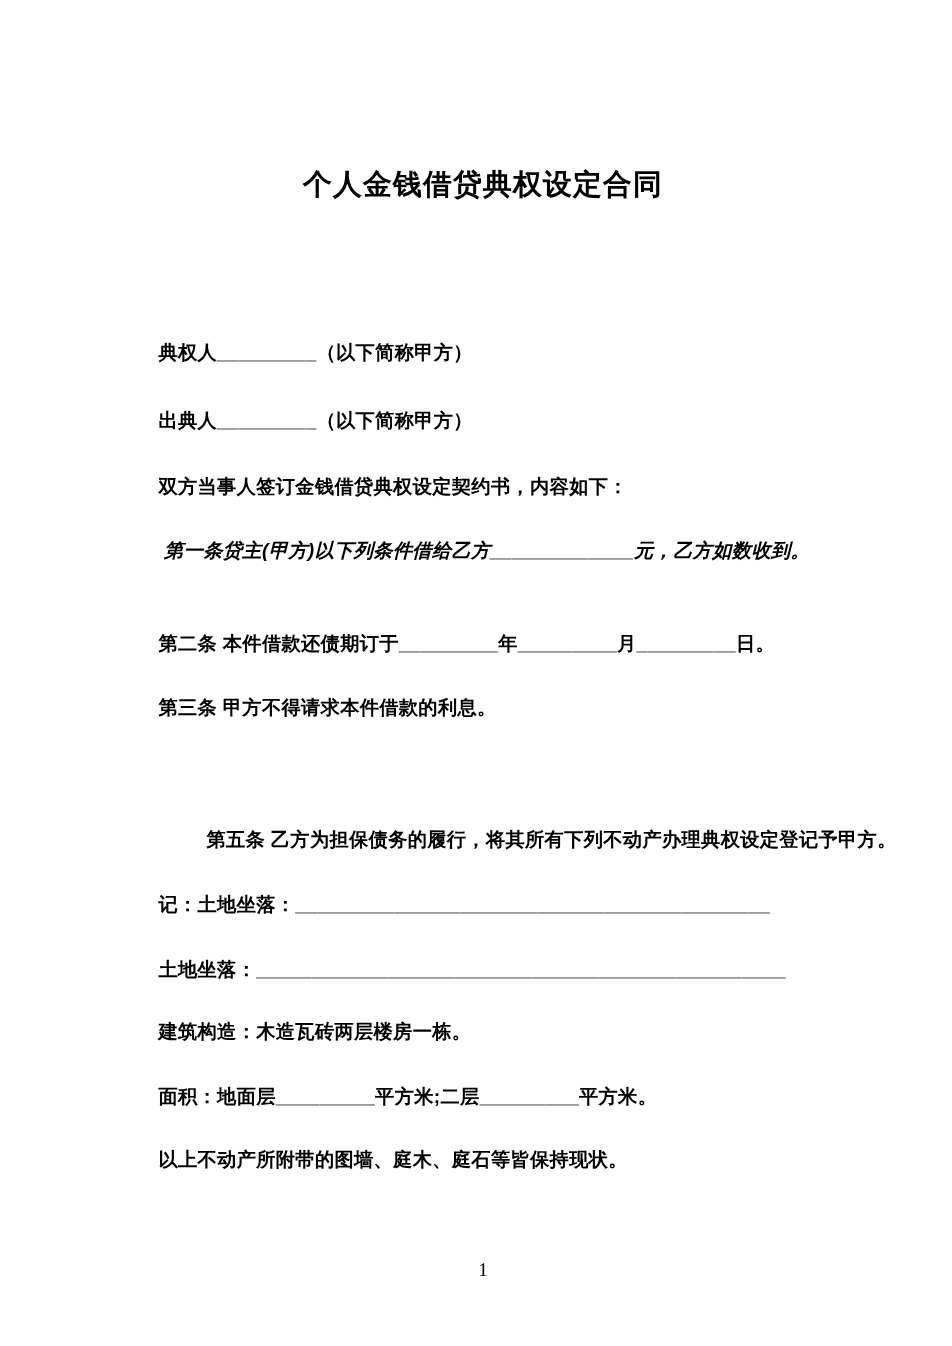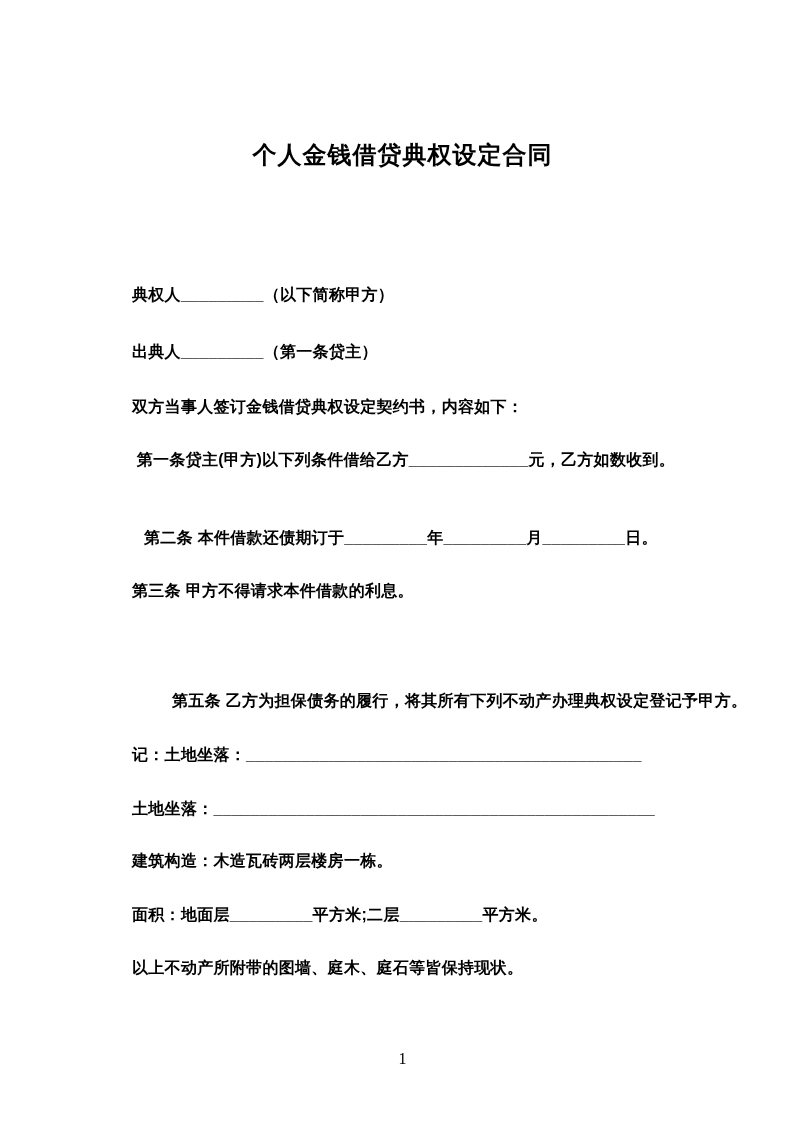--- a/index.html
+++ b/index.html
@@ -35,22 +35,22 @@
     font-size: 16px;
     font-weight: 700;
     line-height: 1.2;
     letter-spacing: 0.3px;
     white-space: pre;
     text-align: right;
   }
   .l1  { top: 285px; }
   .l2  { top: 342px; }
   .l3  { top: 397px; }
-  .l4  { top: 450px; }
-  .l5  { top: 528px; margin-left: 12px; }
+  .l4  { top: 450px; font-style: italic; }
+  .l5  { top: 528px; }
   .l6  { top: 581px; }
   .l7  { top: 638px; }
   .l8  { top: 691px; margin-left: 40px; }
   .l9  { top: 745px; }
   .l10 { top: 799px; }
   .l11 { top: 851px; }
   .l12 { top: 905px; }
   .l13 { top: 958px; }
   .page-number {
     position: absolute;
@@ -65,21 +65,21 @@
 </style>
 </head>
 <body>
 
 <div class="page">
 
   <div class="doc-title">个人金钱借贷典权设定合同</div>
 
   <div class="doc-line l1">典权人_________（以下简称甲方）</div>
 
-  <div class="doc-line l2">出典人_________（第一条贷主）</div>
+  <div class="doc-line l2">出典人_________（以下简称甲方）</div>
 
   <div class="doc-line l3">双方当事人签订金钱借贷典权设定契约书，内容如下：</div>
 
   <div class="doc-line l4"> 第一条贷主(甲方)以下列条件借给乙方_____________元，乙方如数收到。</div>
 
   <div class="doc-line l5">第二条 本件借款还债期订于_________年_________月_________日。</div>
 
   <div class="doc-line l6">第三条 甲方不得请求本件借款的利息。</div>
 
 

